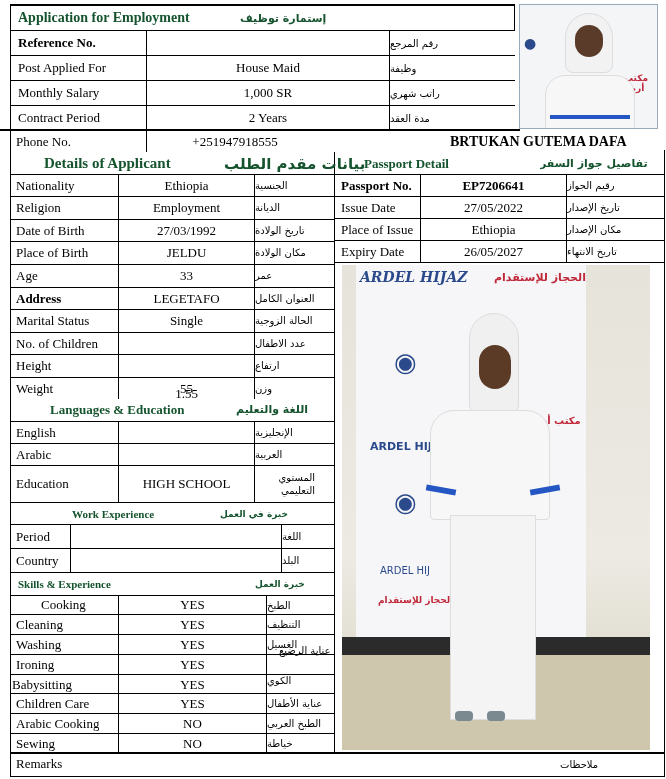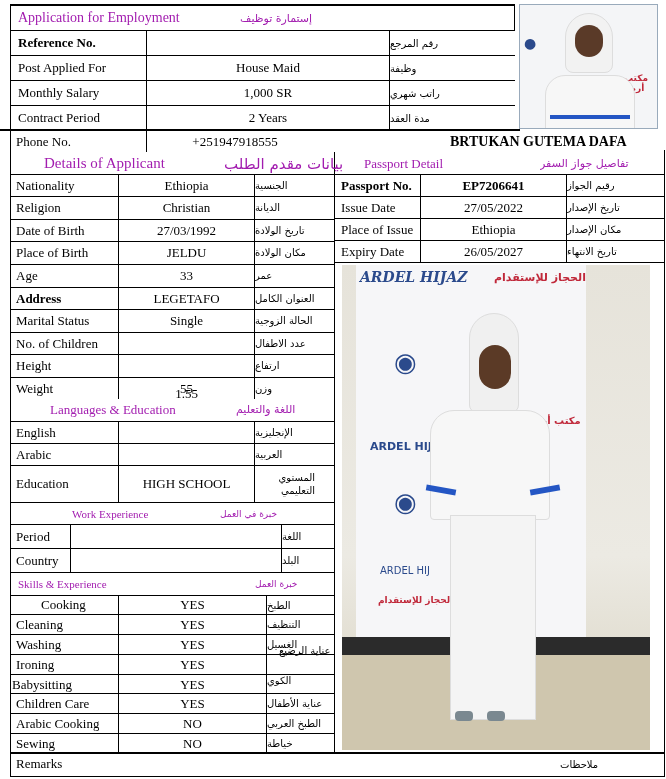--- a/index.html
+++ b/index.html
@@ -1,17 +1,17 @@
 <!DOCTYPE html>
 <html><head>
 <meta charset="utf-8">
 <style>
   * { box-sizing: border-box; margin: 0; padding: 0; }
   body { width: 666px; height: 779px; background: #fff; font-family: "Liberation Serif", serif; color: #000; position: relative; overflow: hidden; font-size: 13px; }
-  .maroon { color: #a21caf; font-weight: normal; }
+  .maroon { color: #14532d; font-weight: bold; }
   .cell { position: absolute; display: flex; align-items: center; white-space: nowrap; overflow: hidden; }
   .c { justify-content: center; }
   .r { justify-content: flex-end; direction: rtl; }
   .hl { position: absolute; height: 1px; background: #000; }
   .vl { position: absolute; width: 1px; background: #000; }
   .bold { font-weight: bold; }
   .ar { font-family: "DejaVu Sans", sans-serif; font-size: 10px; }
   .photo { position: absolute; overflow: hidden; background: linear-gradient(180deg,#e6e3da 0%,#eceae3 60%,#d8d2c0 100%); }
   .banner { position: absolute; background: #f4f5f7; }
   .logo-txt { position: absolute; color: #2b4a8c; font-weight: bold; font-family: "DejaVu Sans", sans-serif; }
@@ -75,21 +75,21 @@
 <div class="vl" style="left:118px;top:174px;height:225px;"></div>
 <div class="vl" style="left:254px;top:174px;height:225px;"></div>
 
 <div id="details-rows">
   <div class="cell" style="left:16px;top:175px;height:21px;">Nationality</div>
   <div class="cell c" style="left:119px;top:175px;width:135px;height:21px;">Ethiopia</div>
   <div class="cell r ar" style="left:255px;top:175px;width:72px;height:21px;">الجنسية</div>
   <div class="hl" style="left:10px;top:196px;width:325px;"></div>
 
   <div class="cell" style="left:16px;top:197px;height:21px;">Religion</div>
-  <div class="cell c" style="left:119px;top:197px;width:135px;height:21px;">Christian</div>
+  <div class="cell c" style="left:119px;top:197px;width:135px;height:21px;">Employment</div>
   <div class="cell r ar" style="left:255px;top:197px;width:72px;height:21px;">الديانة</div>
   <div class="hl" style="left:10px;top:219px;width:325px;"></div>
 
   <div class="cell" style="left:16px;top:220px;height:21px;">Date of Birth</div>
   <div class="cell c" style="left:119px;top:220px;width:135px;height:21px;">27/03/1992</div>
   <div class="cell r ar" style="left:255px;top:220px;width:72px;height:21px;">تاريخ الولادة</div>
   <div class="hl" style="left:10px;top:241px;width:325px;"></div>
 
   <div class="cell" style="left:16px;top:242px;height:21px;">Place of Birth</div>
   <div class="cell c" style="left:119px;top:242px;width:135px;height:21px;">JELDU</div>

